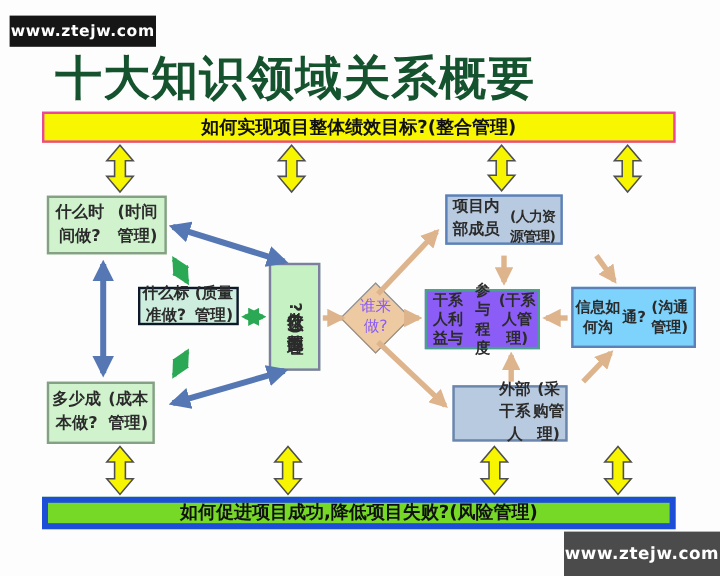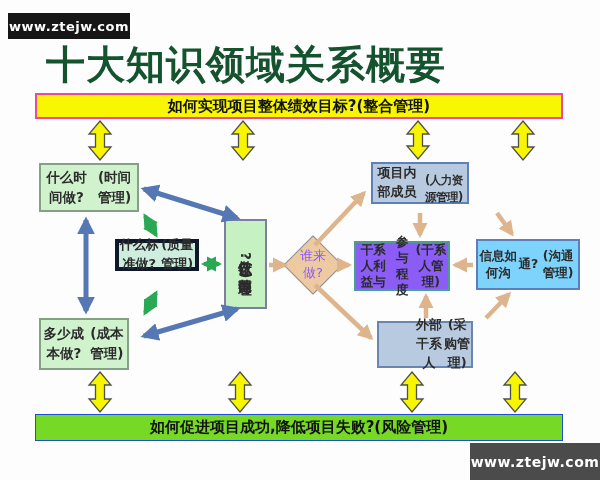--- a/index.html
+++ b/index.html
@@ -6,24 +6,24 @@
   .stage{
     position:relative;width:600px;height:480px;overflow:hidden;background:#fdfdfd;
     font-family:"DejaVu Sans","Liberation Sans",sans-serif;
   }
   .wm{position:absolute;color:#fff;font-weight:bold;display:flex;align-items:center;justify-content:center;letter-spacing:.5px;}
   .wm-top{left:8px;top:13px;width:122px;height:26px;background:#161616;font-size:13px;}
   .wm-bottom{left:470px;top:443px;width:130px;height:37px;background:#4b4b4b;font-size:14px;}
   .title{position:absolute;left:46px;top:38px;font-size:39px;font-weight:800;color:#14532d;letter-spacing:1px;white-space:nowrap;}
   .banner{position:absolute;left:35px;width:528px;display:flex;align-items:center;justify-content:center;font-weight:bold;font-size:15px;color:#111;box-sizing:border-box;white-space:nowrap;}
   .banner-yellow{top:93px;height:26px;background:#f8f600;border:2px solid #ec4899;}
-  .banner-green{top:414px;height:27px;background:#76d926;border:1px solid #1d4ed8;}
+  .banner-green{top:414px;height:27px;background:#76d926;border:5px solid #1d4ed8;}
   .box{position:absolute;display:flex;flex-direction:row;align-items:center;justify-content:center;text-align:center;font-weight:bold;color:#2b2b2b;box-sizing:border-box;z-index:3;line-height:1.45;}
   .box-time{left:39px;top:163px;width:100px;height:49px;background:#d0f3cd;border:2px solid #85a085;font-size:13.5px;}
-  .box-quality{left:115px;top:239px;width:84px;height:32px;background:#cdeede;border:4px solid #0f172a;font-size:13px;}
+  .box-quality{left:115px;top:239px;width:84px;height:32px;background:#cdeede;border:2px solid #0f172a;font-size:13px;}
   .box-cost{left:39px;top:318px;width:90px;height:52px;background:#d0f3cd;border:2px solid #85a085;font-size:13.5px;}
   .box-scope{left:224px;top:219px;width:43px;height:90px;background:#c5f1c3;border:2px solid #7e7ea0;font-size:13.5px;writing-mode:vertical-rl;flex-direction:row;letter-spacing:1px;line-height:1.05;}
   .box-scope span{display:block;}
   .box-hr{left:371px;top:162px;width:98px;height:42px;background:#b8cadf;border:2px solid #5c80b8;font-size:13px;}
   .box-stakeholder{left:354px;top:241px;width:96px;height:50px;background:#8b5cf6;border:2px solid #49a08d;font-size:12.5px;line-height:1.3;}
   .box-comm{left:476px;top:239px;width:104px;height:51px;background:#7dd3fc;border:2px solid #5c80b8;font-size:12.5px;line-height:1.3;}
   .box-procurement{left:377px;top:321px;width:96px;height:47px;background:#b8cadf;border:2px solid #6b86ad;font-size:13px;padding-left:36px;}
   .small-line{font-size:11.5px;letter-spacing:-0.5px;margin-top:11px;}
   .comm-shadow{position:absolute;left:570px;top:241px;width:5px;height:48px;background:#c9d6e6;z-index:1;}
   .diamond{position:absolute;left:292px;top:244px;width:42px;height:42px;transform:rotate(45deg);background:#eecaa2;border:1.5px solid #8f8f8f;box-sizing:border-box;z-index:2;}

